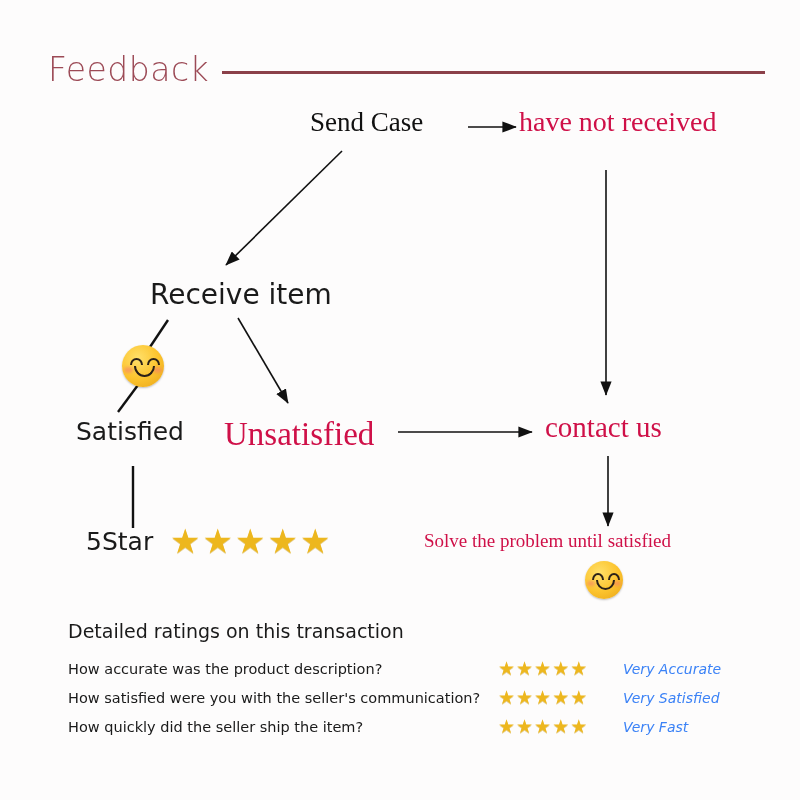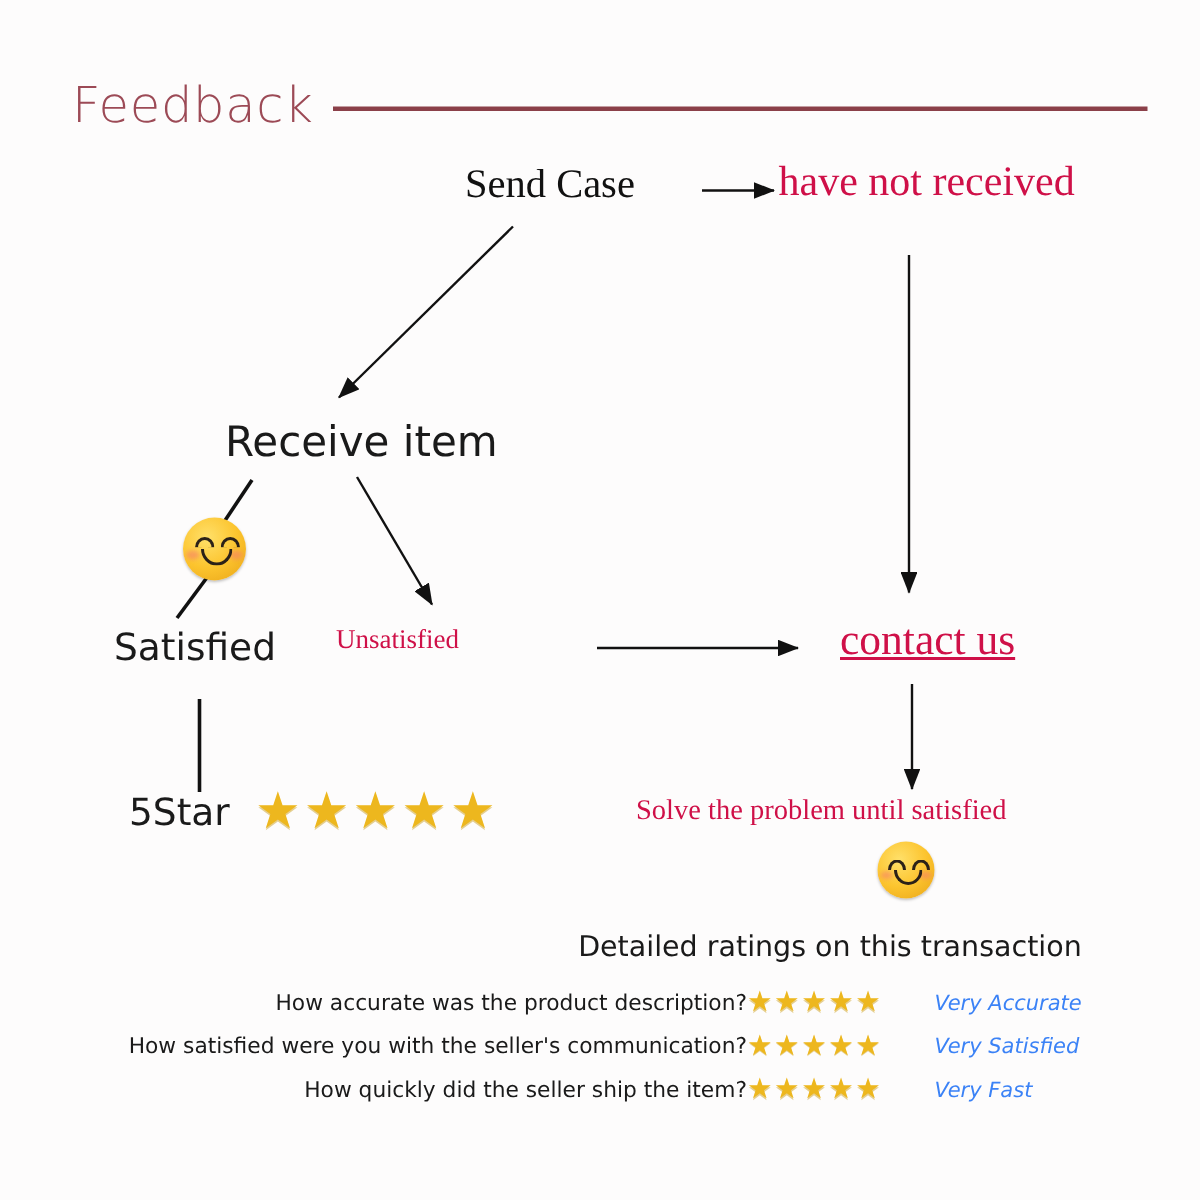--- a/index.html
+++ b/index.html
@@ -16,21 +16,21 @@
     font-family: "Liberation Sans", sans-serif;
   }
   #flow-svg {
     position: absolute;
     left: 0;
     top: 0;
     width: 800px;
     height: 800px;
     pointer-events: none;
   }
-  .abs { position: absolute; white-space: nowrap; text-align: right; }
+  .abs { position: absolute; white-space: nowrap; }
 
   
   #feedback-title {
     left: 48px;
     top: 50px;
     font-size: 33px;
     font-weight: 300;
     letter-spacing: 0.5px;
     color: #9c4a56;
     font-family: "DejaVu Sans", sans-serif;
@@ -55,23 +55,23 @@
   .node-black-sans {
     font-family: "DejaVu Sans", sans-serif;
     color: #1a1a1a;
     font-weight: 400;
   }
 
   #node-send-case   { left: 310px; top: 107px; font-size: 27px; }
   #node-have-not    { left: 519px; top: 106px; font-size: 28px; }
   #node-receive     { left: 150px; top: 278px; font-size: 28px; }
   #node-satisfied   { left: 76px;  top: 417px; font-size: 25px; }
-  #node-unsatisfied { left: 224px; top: 416px; font-size: 18px; }
+  #node-unsatisfied { left: 224px; top: 416px; font-size: 33px; }
   #node-or-damaged  { left: 228px; top: 452px; font-size: 20px; }
-  #node-contact-us  { left: 560px; top: 411px; font-size: 29px; text-decoration: underline; }
+  #node-contact-us  { left: 545px; top: 411px; font-size: 29px; }
   #node-solve       { left: 424px; top: 530px; font-size: 19px; }
   #node-5star       { left: 86px;  top: 527px; font-size: 25px; }
 
   
   .emoji-face {
     position: absolute;
     border-radius: 50%;
     background: radial-gradient(circle at 38% 32%, #ffe06a 0%, #fcc42e 52%, #e8a317 100%);
     box-shadow: 0 1px 2px rgba(0,0,0,.25);
   }

